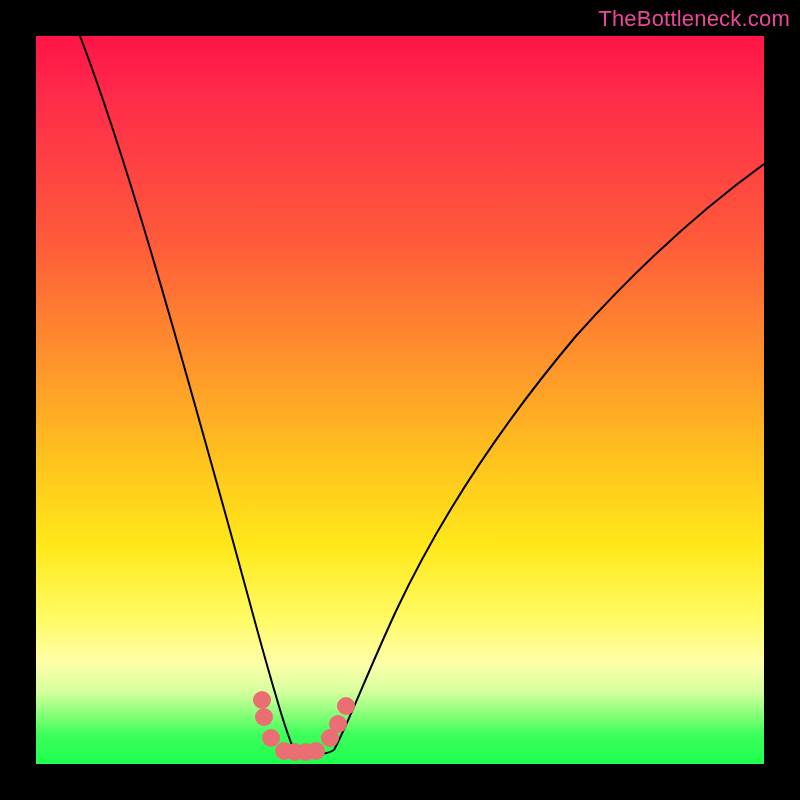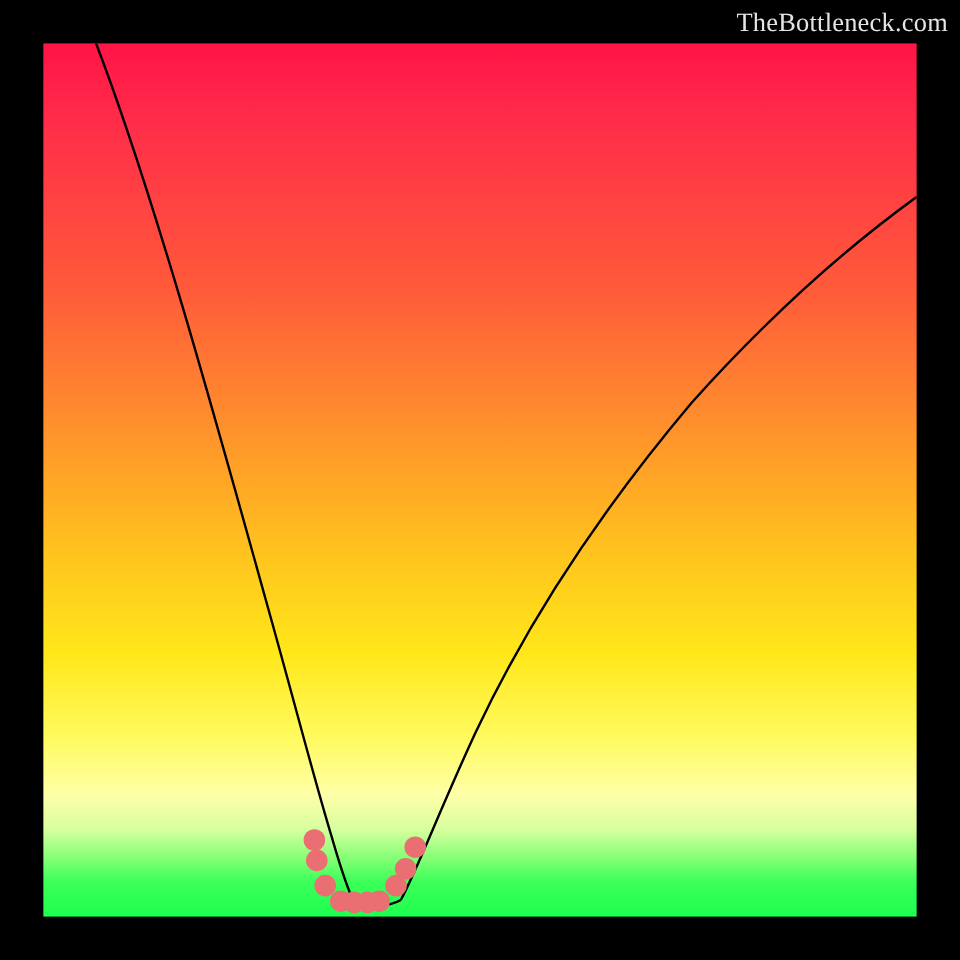--- a/index.html
+++ b/index.html
@@ -43,25 +43,24 @@
       #d7ff9e 90%,
       #8cff7a 93%,
       #3cff5a 96%,
       #1dff4e 100%
     );
   }
   .watermark {
     position: absolute;
     top: 6px;
     right: 10px;
-    color: #e5e5e5;
+    color: #ec4899;
     font-size: 22px;
     letter-spacing: 0.2px;
     user-select: none;
-    font-family: Liberation Serif, serif;
   }
   svg.curve {
     position: absolute;
     inset: 0;
     width: 100%;
     height: 100%;
   }
 </style>
 </head>
 <body>

